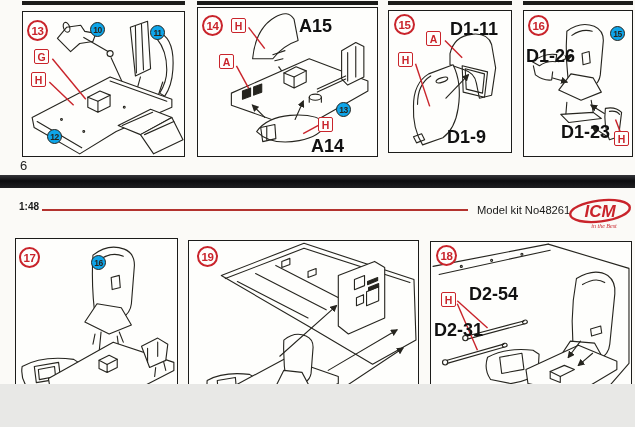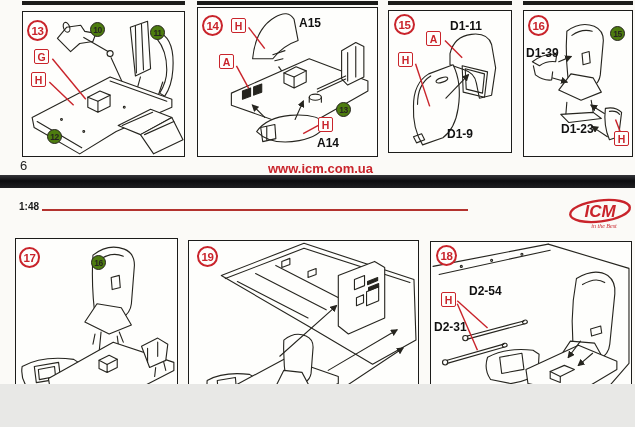--- a/index.html
+++ b/index.html
@@ -23,31 +23,31 @@
   }
   .art{position:absolute;left:0;top:0;width:100%;height:100%;}
   .step-badge{
     position:absolute;width:21px;height:21px;border-radius:50%;
     border:2.4px solid #c9242b;color:#c9242b;background:#fefefc;
     font-weight:bold;font-size:11.5px;display:flex;align-items:center;justify-content:center;
     box-sizing:border-box;letter-spacing:-0.5px;
   }
   .ref-circle{
     position:absolute;width:15px;height:15px;border-radius:50%;
-    border:1.4px solid #26251f;color:#26251f;background:#4d7c0f;
+    border:1.4px solid #26251f;color:#26251f;background:#0ea5e9;
     font-weight:bold;font-size:8.5px;display:flex;align-items:center;justify-content:center;
     box-sizing:border-box;letter-spacing:-0.5px;
   }
   .letter-box{
     position:absolute;width:15px;height:15px;border-radius:2px;
     border:1.9px solid #c9242b;color:#c9242b;background:#fefefc;
     font-weight:bold;font-size:10.5px;display:flex;align-items:center;justify-content:center;
     box-sizing:border-box;
   }
-  .part-label{position:absolute;font-weight:bold;font-size:12px;color:#111;white-space:nowrap;}
+  .part-label{position:absolute;font-weight:bold;font-size:18px;color:#111;white-space:nowrap;}
   #page-number{position:absolute;left:20px;top:158px;font-size:13px;color:#222;}
   #website{position:absolute;left:268px;top:161px;font-size:13px;font-weight:bold;color:#c9242b;}
   #page-split-bar{
     position:absolute;left:0;top:175px;width:635px;height:13px;
     background:linear-gradient(180deg,#35353a 0%,#0d0d10 45%,#1f1f22 100%);
   }
   #scale-label{position:absolute;left:19px;top:201px;font-size:10px;font-weight:bold;color:#1a1a1a;}
   #rule-red{position:absolute;left:42px;top:209px;width:426px;height:1.6px;background:#b3322e;}
   #kit-label{position:absolute;left:477px;top:204px;font-size:11.2px;color:#1a1a1a;}
   #icm-logo{position:absolute;left:568px;top:197px;width:66px;height:34px;}
@@ -136,21 +136,21 @@
           <path d="M38,57 L50,79"></path>
           <path d="M119,116 L104,124"></path>
       </g>
     </svg>
     <div class="step-badge" style="left:4px;top:7px">14</div>
     <div class="letter-box" style="left:33px;top:10px">H</div>
     <div class="part-label" style="left:101px;top:8px">A15</div>
     <div class="letter-box" style="left:21px;top:46px">A</div>
     <div class="ref-circle" style="left:138px;top:94px">13</div>
     <div class="letter-box" style="left:120px;top:109px">H</div>
-    <div class="part-label" style="left:119px;top:128px">A14</div>
+    <div class="part-label" style="left:113px;top:128px">A14</div>
   </section>
 
   <section class="panel" style="left:388px;top:10px;width:124px;height:143px">
     <svg class="art" viewBox="0 0 120 139">
       <defs>
           <marker id="ah15" viewBox="0 0 10 10" refX="8" refY="5" markerWidth="6.5" markerHeight="6.5" orient="auto-start-reverse">
             <path d="M0,0 L10,5 L0,10 z" fill="#26251f"></path>
           </marker>
         </defs>
       <g stroke="#26251f" stroke-width="1.1" fill="none" stroke-linejoin="round" stroke-linecap="round">
@@ -196,30 +196,30 @@
         <path d="M84,99 q7,-1 10,3"></path>
         <path d="M79,101 L66,93" marker-end="url(#ah16)"></path>
         <path d="M82,124 L67,114" marker-end="url(#ah16)"></path>
       </g>
       <g stroke="#c9242b" stroke-width="1.4" fill="none">
         <path d="M95,120 L90,107"></path>
       </g>
     </svg>
     <div class="step-badge" style="left:4px;top:4px">16</div>
     <div class="ref-circle" style="left:86px;top:15px">15</div>
-    <div class="part-label" style="left:2px;top:35px">D1-39</div>
+    <div class="part-label" style="left:2px;top:35px">D1-26</div>
     <div class="part-label" style="left:37px;top:111px">D1-23</div>
     <div class="letter-box" style="left:90px;top:120px">H</div>
   </section>
 
   <div id="page-number">6</div>
-  <div id="website">www.icm.com.ua</div>
   <div id="page-split-bar"></div>
   <div id="scale-label">1:48</div>
   <div id="rule-red"></div>
+  <div id="kit-label">Model kit No48261</div>
   <svg id="icm-logo" viewBox="0 0 66 34">
     <ellipse cx="32" cy="14" rx="30" ry="10.5" fill="none" stroke="#c9242b" stroke-width="2.4" transform="rotate(-7 32 14)"></ellipse>
     <text x="32" y="20" text-anchor="middle" font-size="17" font-weight="bold" font-style="italic" fill="#c9242b" font-family="Liberation Sans, sans-serif">ICM</text>
     <text x="36" y="31" text-anchor="middle" font-size="6" font-style="italic" fill="#c9242b" font-family="Liberation Serif, serif">in the Best</text>
   </svg>
 
   <section class="panel" style="left:15px;top:238px;width:163px;height:179px">
     <svg class="art" viewBox="0 0 159 175">
       <defs>
           <marker id="ah17" viewBox="0 0 10 10" refX="8" refY="5" markerWidth="6.5" markerHeight="6.5" orient="auto-start-reverse">

